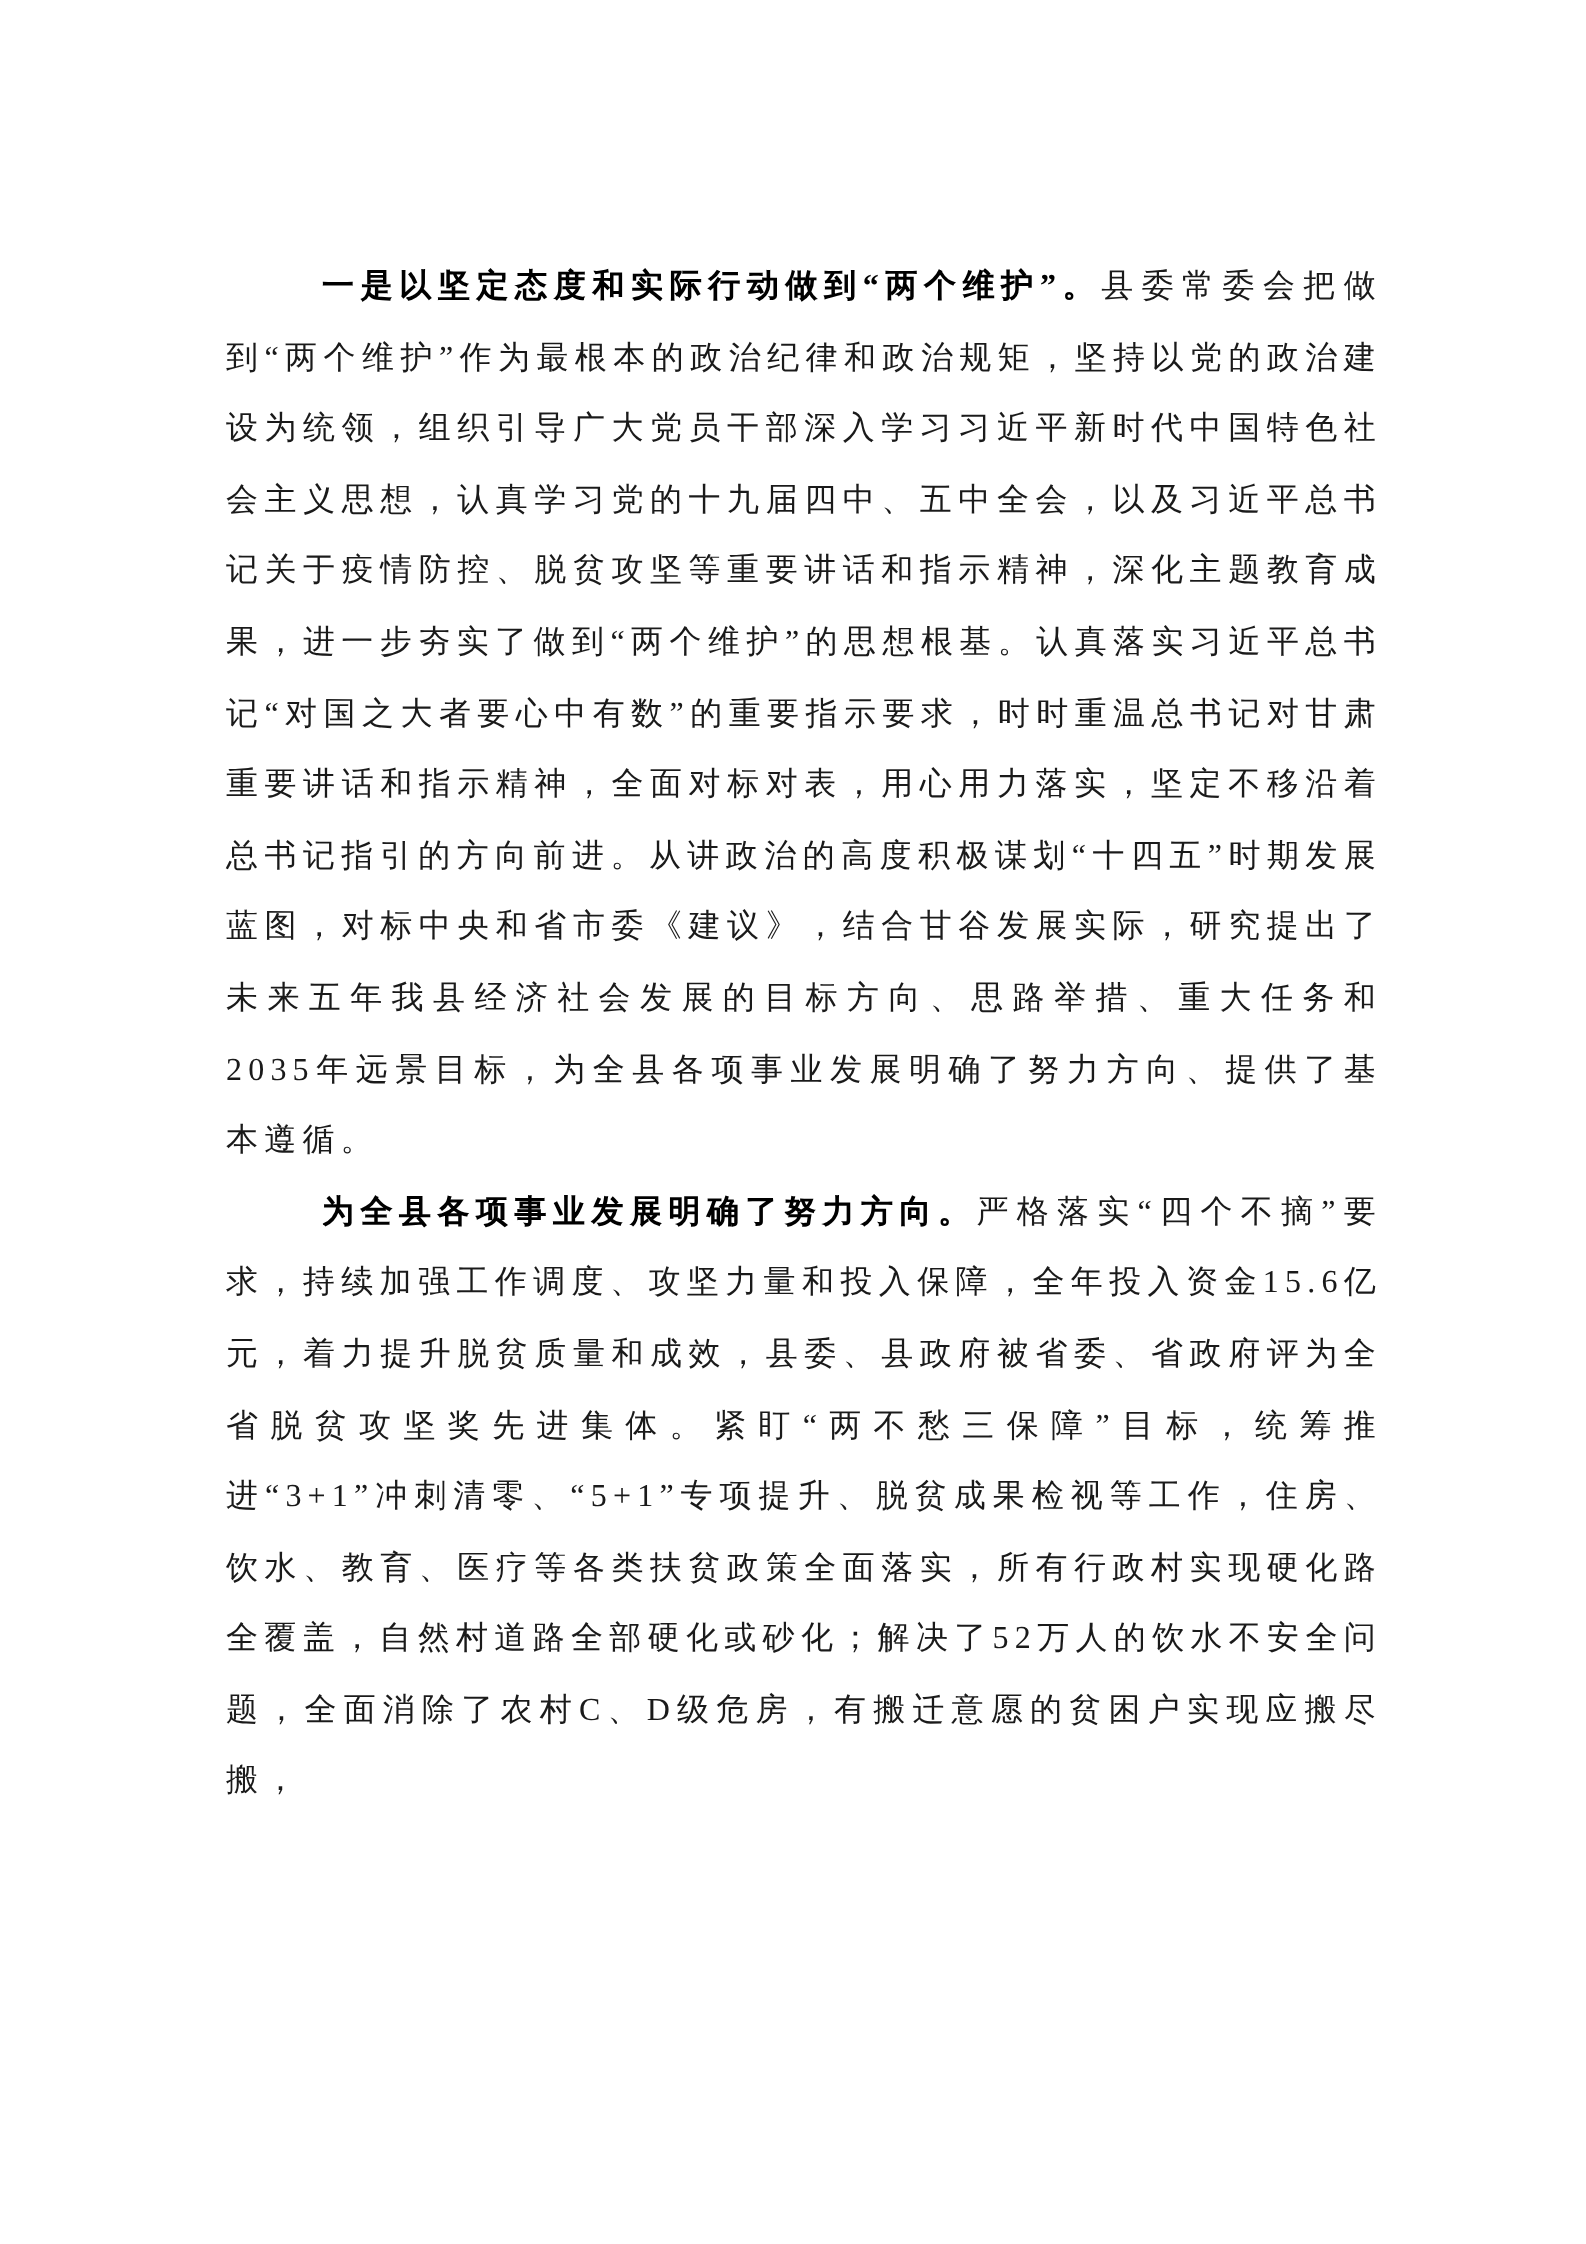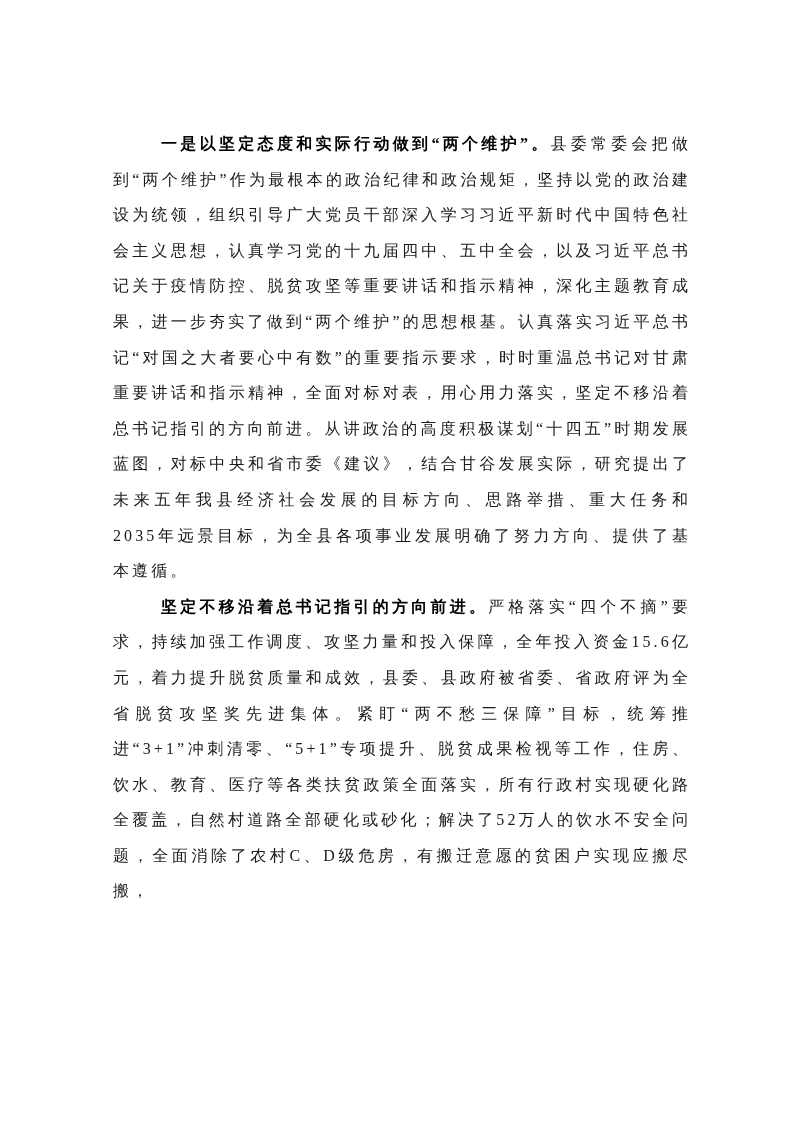--- a/index.html
+++ b/index.html
@@ -11,14 +11,14 @@
     letter-spacing:3.1px;
   }
   .para { margin:0; text-indent:48px; text-align:justify; text-justify:inter-character; }
   .lead { font-weight:bold; color:#000; letter-spacing:2.2px; }
 </style>
 </head>
 <body>
 
 <div class="page">
   <p class="para"><span class="lead">一是以坚定态度和实际行动做到“两个维护”。</span><span>县委常委会把做到“两个维护”作为最根本的政治纪律和政治规矩，坚持以党的政治建设为统领，组织引导广大党员干部深入学习习近平新时代中国特色社会主义思想，认真学习党的十九届四中、五中全会，以及习近平总书记关于疫情防控、脱贫攻坚等重要讲话和指示精神，深化主题教育成果，进一步夯实了做到“两个维护”的思想根基。认真落实习近平总书记“对国之大者要心中有数”的重要指示要求，时时重温总书记对甘肃重要讲话和指示精神，全面对标对表，用心用力落实，坚定不移沿着总书记指引的方向前进。从讲政治的高度积极谋划“十四五”时期发展蓝图，对标中央和省市委《建议》，结合甘谷发展实际，研究提出了未来五年我县经济社会发展的目标方向、思路举措、重大任务和2035年远景目标，为全县各项事业发展明确了努力方向、提供了基本遵循。</span></p>
-  <p class="para"><span class="lead">坚定不移沿着总书记指引的方向前进。</span><span>严格落实“四个不摘”要求，持续加强工作调度、攻坚力量和投入保障，全年投入资金15.6亿元，着力提升脱贫质量和成效，县委、县政府被省委、省政府评为全省脱贫攻坚奖先进集体。紧盯“两不愁三保障”目标，统筹推进“3+1”冲刺清零、“5+1”专项提升、脱贫成果检视等工作，住房、饮水、教育、医疗等各类扶贫政策全面落实，所有行政村实现硬化路全覆盖，自然村道路全部硬化或砂化；解决了52万人的饮水不安全问题，全面消除了农村C、D级危房，有搬迁意愿的贫困户实现应搬尽搬，</span></p>
+  <p class="para"><span class="lead">为全县各项事业发展明确了努力方向。</span><span>严格落实“四个不摘”要求，持续加强工作调度、攻坚力量和投入保障，全年投入资金15.6亿元，着力提升脱贫质量和成效，县委、县政府被省委、省政府评为全省脱贫攻坚奖先进集体。紧盯“两不愁三保障”目标，统筹推进“3+1”冲刺清零、“5+1”专项提升、脱贫成果检视等工作，住房、饮水、教育、医疗等各类扶贫政策全面落实，所有行政村实现硬化路全覆盖，自然村道路全部硬化或砂化；解决了52万人的饮水不安全问题，全面消除了农村C、D级危房，有搬迁意愿的贫困户实现应搬尽搬，</span></p>
 </div>
 
 </body></html>

